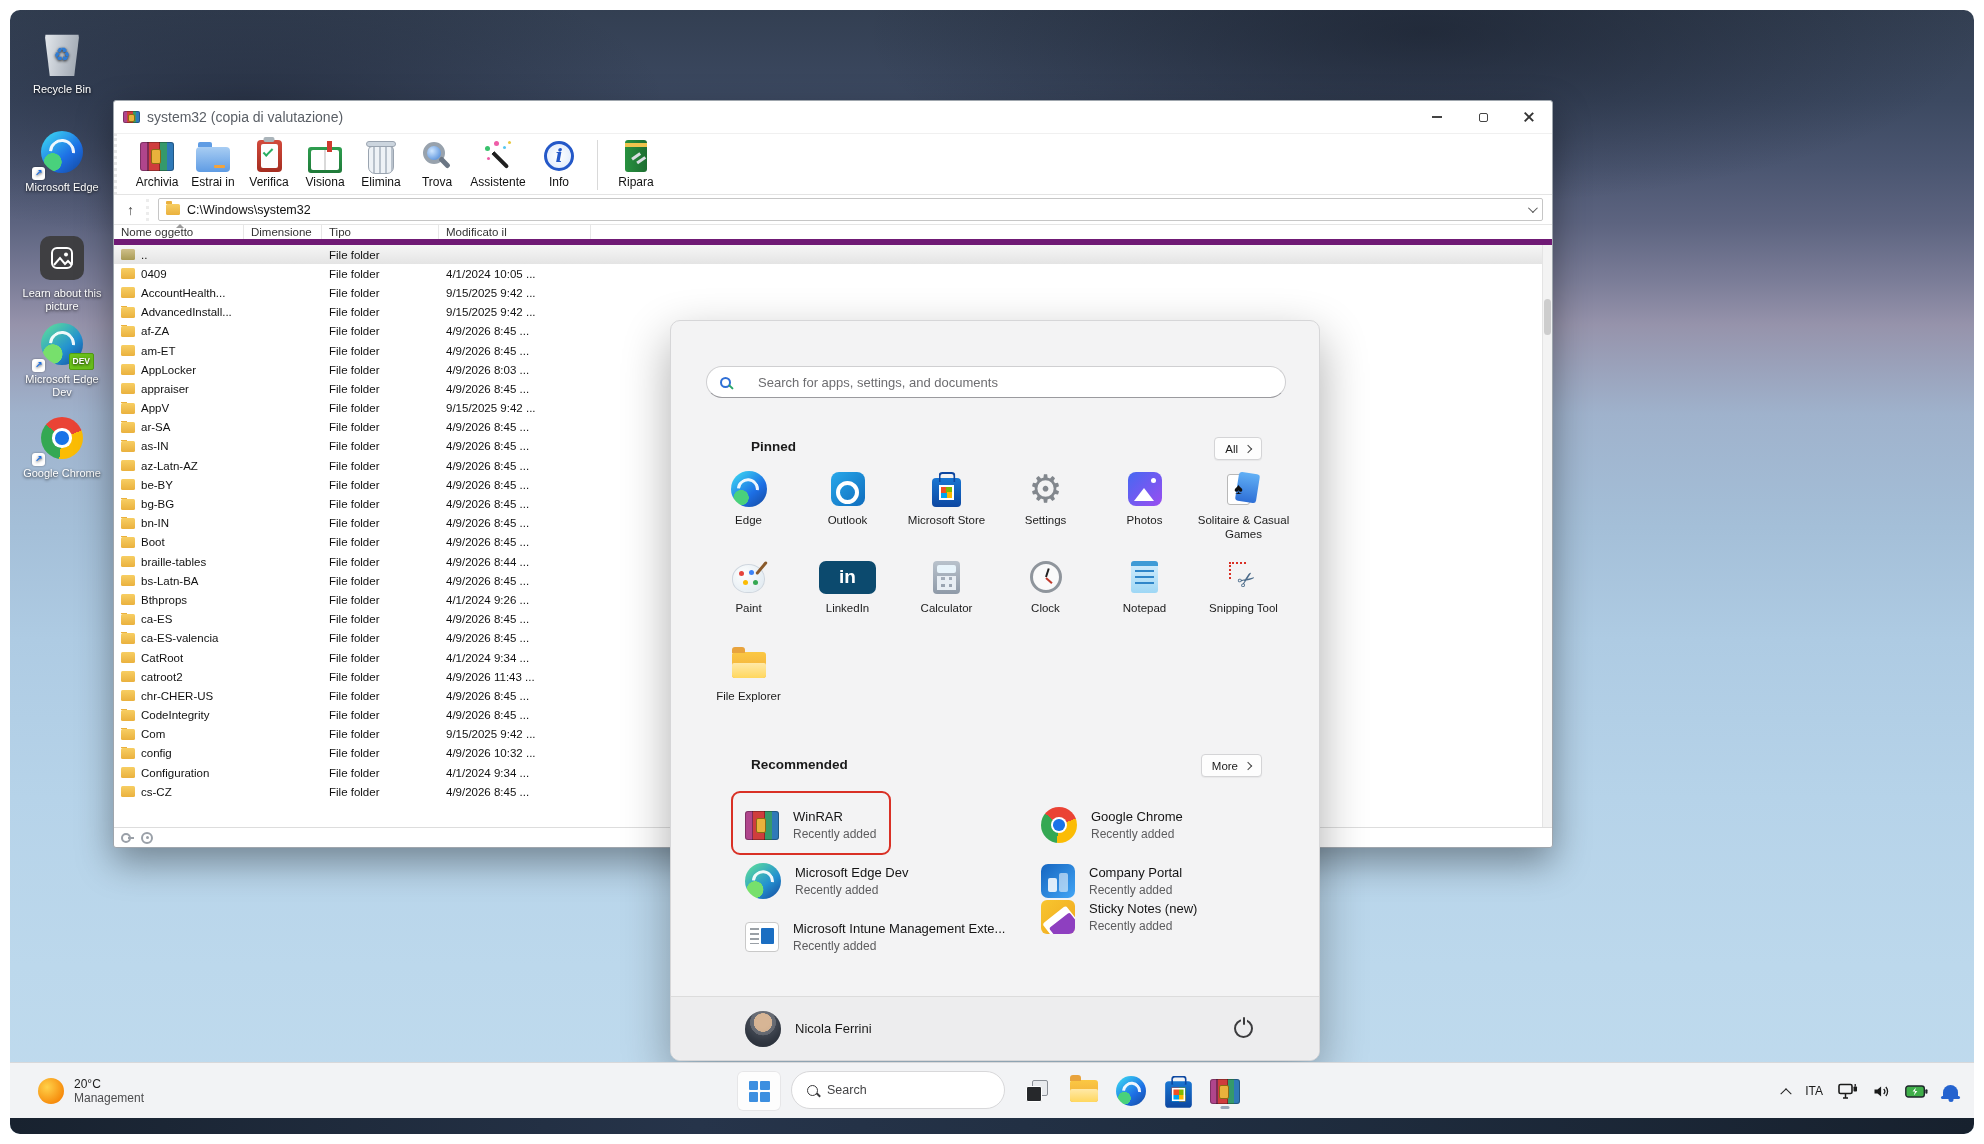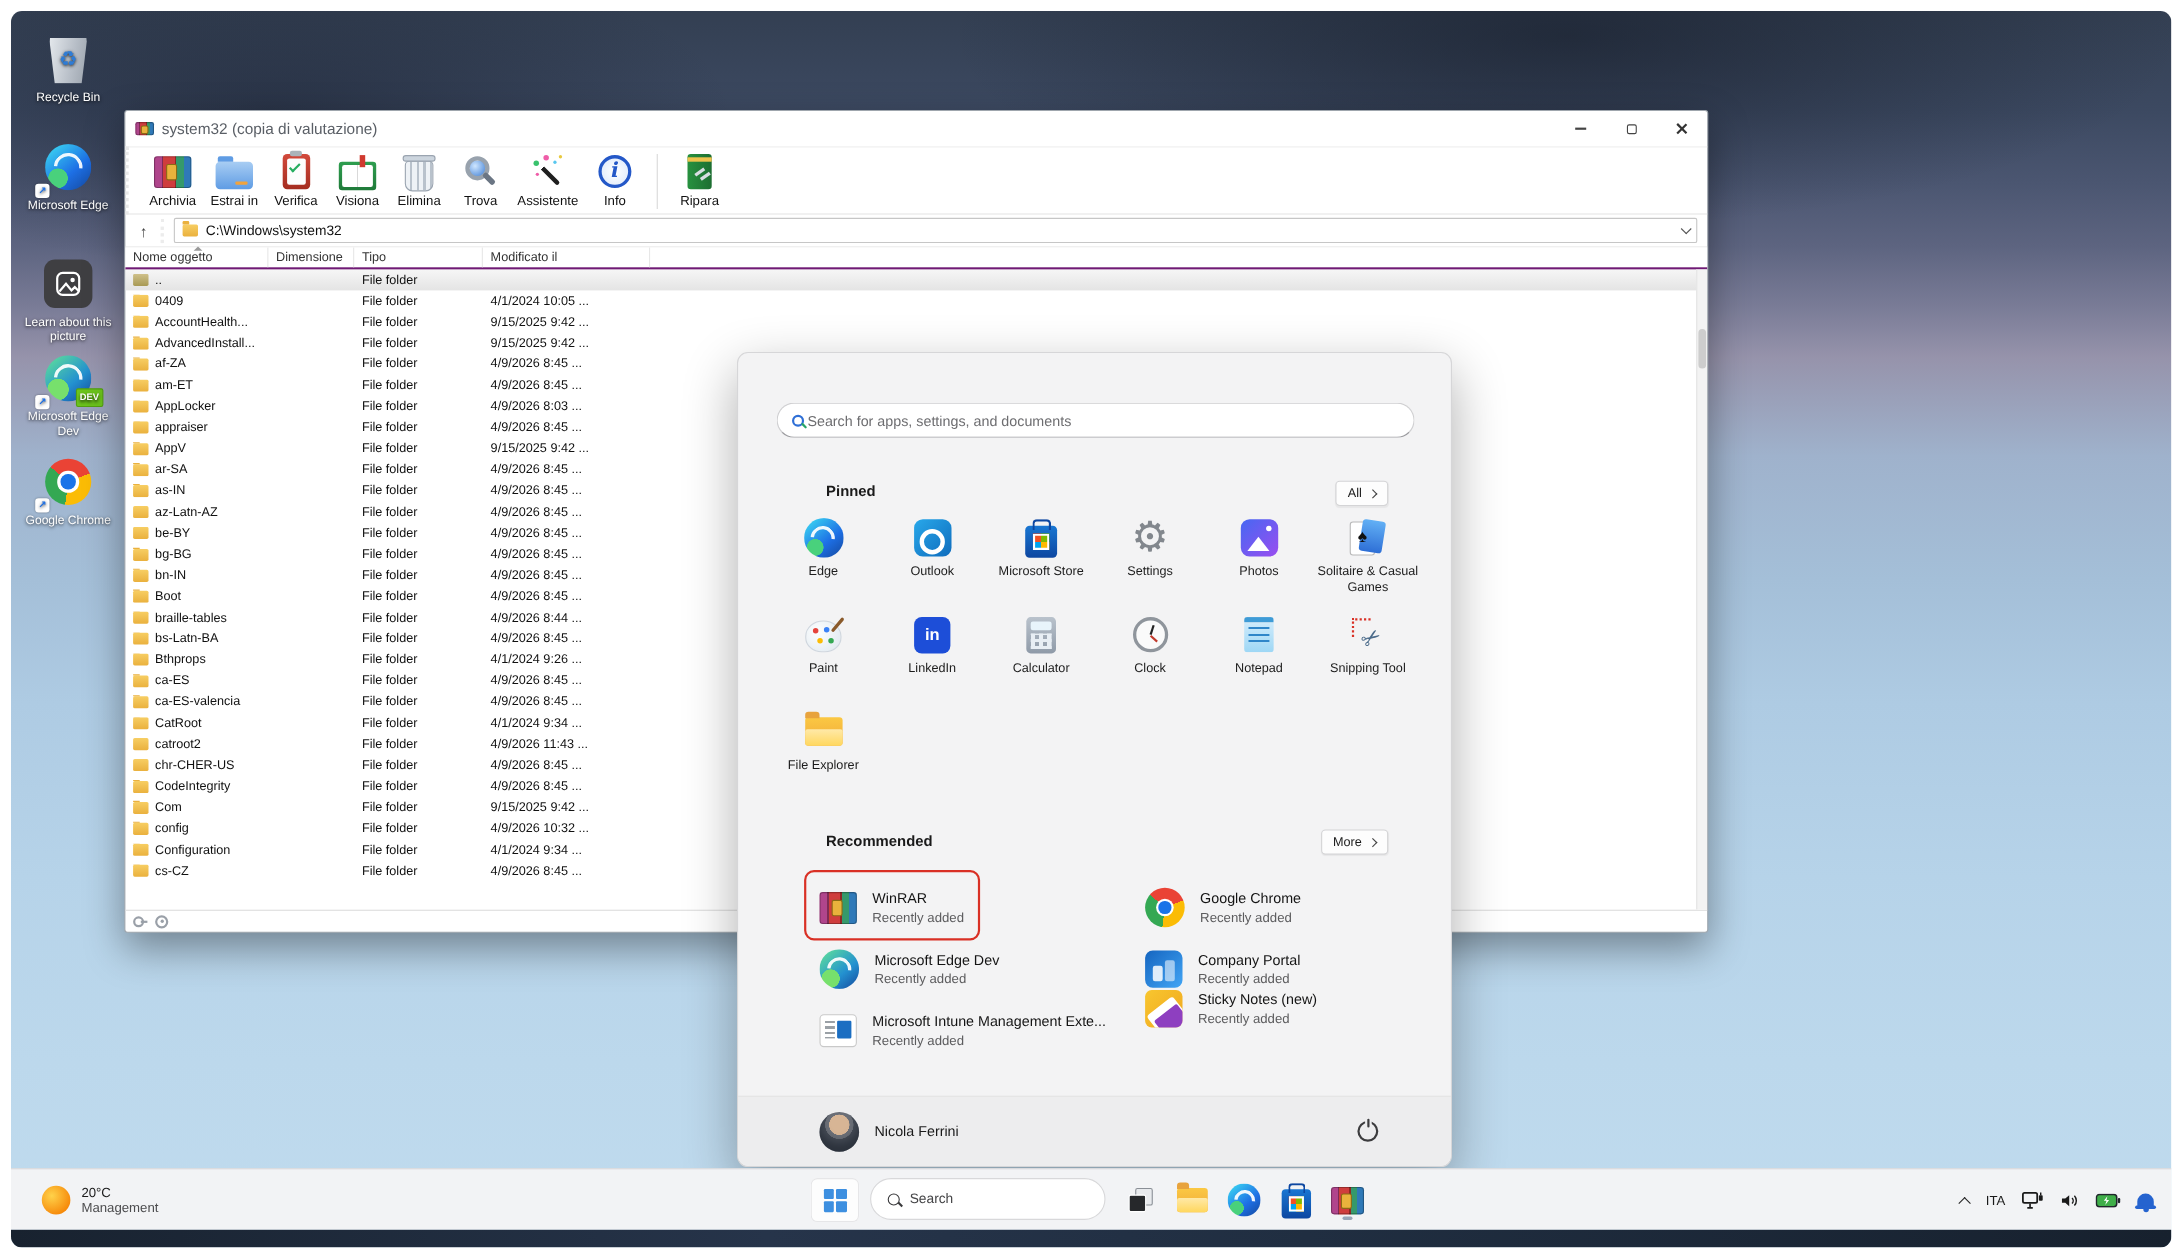--- a/index.html
+++ b/index.html
@@ -76,21 +76,21 @@
   .repI::before{content:"";position:absolute;top:3px;left:0;right:0;height:4px;background:#eec34d;}
   .repI::after{content:"";position:absolute;left:6px;top:15px;width:10px;height:2.5px;background:#d8dde2;transform:rotate(-35deg);box-shadow:2px 6px 0 #d8dde2;}
   
   .addrbar{height:30px;display:flex;align-items:center;gap:9px;padding:0 9px;border-bottom:1px solid #e6e6e6;}
   .upbtn{width:26px;height:22px;display:flex;align-items:center;justify-content:center;font-size:14px;color:#444;border-right:3px dotted #ececec;padding-right:8px;}
   .addr{flex:1;height:23px;border:1px solid #c6c6c6;border-radius:2px;display:flex;align-items:center;padding:0 7px;font-size:12.5px;color:#111;gap:7px;background:#fff;}
   .fold{width:14px;height:11px;background:linear-gradient(#f7ce63,#eab13e);border-radius:1.5px;position:relative;flex:none;}
   .fold::before{content:"";position:absolute;top:-3px;left:0;width:6px;height:3px;background:#eab13e;border-radius:1px 1px 0 0;}
   .chev-d{width:7px;height:7px;border-right:1.6px solid #555;border-bottom:1.6px solid #555;transform:rotate(45deg) translateY(-2px);margin-left:auto;}
   
-  .hdrrow{height:20px;display:flex;font-size:11.5px;color:#333;border-bottom:2px solid #701a75;position:relative;background:#fff;}
+  .hdrrow{height:20px;display:flex;font-size:11.5px;color:#333;border-bottom:6px solid #701a75;position:relative;background:#fff;}
   .hc{height:100%;display:flex;align-items:center;padding-left:7px;border-right:1px solid #e7e7e7;}
   .hc1{width:130px;} .hc2{width:78px;} .hc3{width:117px;} .hc4{width:152px;}
   .sortc{position:absolute;left:62px;top:-2px;width:7px;height:5px;border-left:4px solid transparent;border-right:4px solid transparent;border-bottom:4px solid #9a9a9a;}
   .list{flex:1;position:relative;overflow:hidden;font-size:11.5px;color:#111;}
   .row{height:19.2px;display:flex;align-items:center;}
   .row .c-name{width:130px;display:flex;gap:6px;padding-left:7px;align-items:center;white-space:nowrap;overflow:hidden;}
   .row .c-dim{width:78px;padding-left:7px;}
   .row .c-tipo{width:117px;padding-left:7px;}
   .row .c-mod{width:175px;padding-left:7px;white-space:nowrap;}
   .row.selected{background:linear-gradient(#f6f6f6,#e4e4e4);}
@@ -100,21 +100,21 @@
   .vthumb{position:absolute;left:1px;right:1px;top:74px;height:36px;background:#cdcdcd;border-radius:4px;}
   .statusbar{height:20px;border-top:1px solid #ddd;display:flex;align-items:center;gap:7px;padding-left:7px;}
   .keyI{width:13px;height:13px;position:relative;}
   .keyI::before{content:"";position:absolute;left:0;top:2px;width:6px;height:6px;border:2px solid #9aa0a8;border-radius:50%;}
   .keyI::after{content:"";position:absolute;left:7px;top:6px;width:6px;height:2px;background:#9aa0a8;}
   .discI{width:12px;height:12px;border:2px solid #9aa0a8;border-radius:50%;position:relative;}
   .discI::after{content:"";position:absolute;inset:2.5px;background:#9aa0a8;border-radius:50%;}
 
   
   .startmenu{position:absolute;left:660px;top:310px;width:650px;height:741px;background:#f3f3f4;border:1px solid #d6d6d8;border-radius:10px;box-shadow:0 18px 48px rgba(0,0,0,.32);}
-  .sm-search{position:absolute;left:35px;top:45px;width:580px;height:32px;background:#fff;border:1px solid #cfcfd1;border-bottom-color:#9a9a9e;border-radius:16px;display:flex;align-items:center;padding:0 13px;gap:1px;}
+  .sm-search{position:absolute;left:35px;top:45px;width:580px;height:32px;background:#fff;border:1px solid #cfcfd1;border-bottom-color:#9a9a9e;border-radius:16px;display:flex;align-items:center;padding:0 13px;gap:25px;}
   .sm-search input{border:none;outline:none;flex:1;font-size:13px;color:#333;font-family:inherit;background:transparent;}
   .sm-search input::placeholder{color:#6d6d70;}
   .magB{width:11px;height:11px;border:2px solid #2f6fd6;border-radius:50%;position:relative;flex:none;}
   .magB::after{content:"";position:absolute;width:6px;height:2px;background:#27a567;transform:rotate(45deg);right:-5px;bottom:-2px;border-radius:1px;}
   .sm-h{position:absolute;left:80px;font-size:13.5px;font-weight:bold;color:#1a1a1a;}
   .pill-btn{position:absolute;right:57px;height:23px;background:#fdfdfd;border:1px solid #d4d4d6;border-radius:4px;display:flex;align-items:center;gap:7px;padding:0 10px;font-size:11.5px;color:#1a1a1a;box-shadow:0 1px 1px rgba(0,0,0,.05);}
   .chev-r{width:6px;height:6px;border-right:1.4px solid #444;border-top:1.4px solid #444;transform:rotate(45deg);}
   .pin-grid{position:absolute;left:28px;top:140px;width:594px;display:grid;grid-template-columns:repeat(6,1fr);row-gap:2px;}
   .tile{height:86px;display:flex;flex-direction:column;align-items:center;justify-content:flex-start;padding-top:9px;border-radius:6px;}
   .tile .ti{height:38px;display:flex;align-items:center;justify-content:center;}
@@ -128,21 +128,21 @@
   .gearW{width:34px;height:34px;display:flex;align-items:center;justify-content:center;font-size:38px;color:#82878d;line-height:1;}
   .photos{width:34px;height:34px;border-radius:8px;background:linear-gradient(135deg,#4668f2,#9a4df0);position:relative;overflow:hidden;}
   .photos::before{content:"";position:absolute;right:6px;top:6px;width:5px;height:5px;border-radius:50%;background:#fff;}
   .photos::after{content:"";position:absolute;left:6px;bottom:5px;border-left:10px solid transparent;border-right:10px solid transparent;border-bottom:13px solid #fff;}
   .sol{width:23px;height:31px;background:#fff;border:1px solid #b8b8b8;border-radius:3px;position:relative;transform:translateX(-5px);display:flex;align-items:center;justify-content:center;}
   .sol::before{content:"";position:absolute;right:-9px;top:-2px;width:21px;height:29px;background:linear-gradient(#62b0f5,#2e6fd6);border-radius:3px;transform:rotate(9deg);z-index:-1;}
   .sol::after{content:"♠";font-size:16px;color:#111;}
   .paint{width:33px;height:29px;border-radius:50% 50% 46% 46%;background:radial-gradient(circle at 35% 35%,#fdfefe,#dde7ef);border:1px solid #cfd6de;position:relative;margin-top:3px;}
   .paint::before{content:"";position:absolute;width:5px;height:5px;border-radius:50%;background:#e5443c;left:6px;top:6px;box-shadow:10px -1px 0 #3b82f6,4px 9px 0 #fbbc05,14px 9px 0 #34a853;}
   .paint::after{content:"";position:absolute;width:3px;height:16px;background:#8a5a2b;transform:rotate(40deg);right:1px;top:-5px;border-radius:2px;}
-  .lkin{width:33px;height:33px;border-radius:7px;background:#1d4ed8;color:#fff;font-weight:bold;font-size:15px;display:flex;align-items:center;justify-content:center;}
+  .lkin{width:57px;height:33px;border-radius:7px;background:#0c4a6e;color:#fff;font-weight:bold;font-size:19px;display:flex;align-items:center;justify-content:center;}
   .calc{width:27px;height:33px;border-radius:4px;background:linear-gradient(#b9c2cc,#8f9aa8);position:relative;}
   .calc::before{content:"";position:absolute;left:4px;right:4px;top:4px;height:8px;border-radius:2px;background:#e8f4fb;}
   .calc::after{content:"";position:absolute;left:4px;right:4px;top:15px;bottom:4px;
     background-image:repeating-linear-gradient(90deg,#e8eef4 0 4px,rgba(0,0,0,0) 4px 7.5px),repeating-linear-gradient(0deg,#e8eef4 0 3px,rgba(0,0,0,0) 3px 6.5px);}
   .clockI{width:32px;height:32px;border-radius:50%;background:#fafafa;border:3px solid #8f959c;position:relative;}
   .clockI::before{content:"";position:absolute;left:50%;top:50%;width:2px;height:9px;background:#222;transform-origin:50% 100%;transform:translate(-50%,-100%) rotate(18deg);}
   .clockI::after{content:"";position:absolute;left:50%;top:50%;width:8px;height:2px;background:#c0392b;transform-origin:0 50%;transform:rotate(42deg);}
   .noteI{width:27px;height:32px;border-radius:3px;background:linear-gradient(#cdeafb,#9ed7f5);border-top:5px solid #3e9bd6;position:relative;}
   .noteI::after{content:"";position:absolute;left:4px;right:4px;top:4px;bottom:5px;background:repeating-linear-gradient(180deg,#2f86c9 0 2px,rgba(0,0,0,0) 2px 6px);}
   .snipI{position:relative;width:34px;height:34px;display:flex;align-items:center;justify-content:center;}

